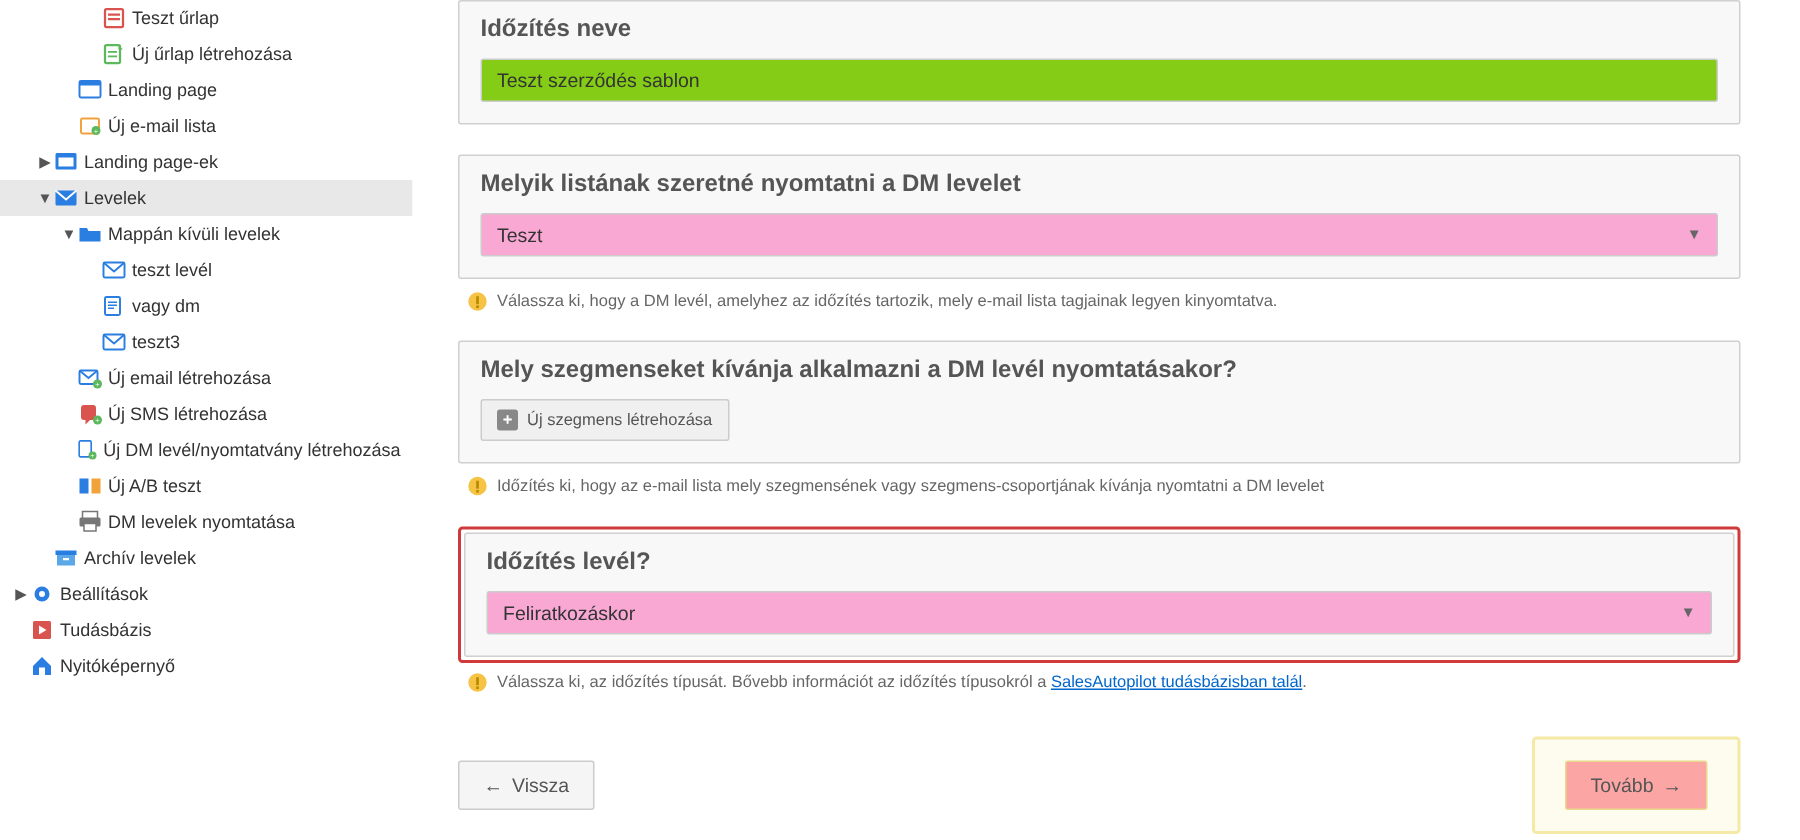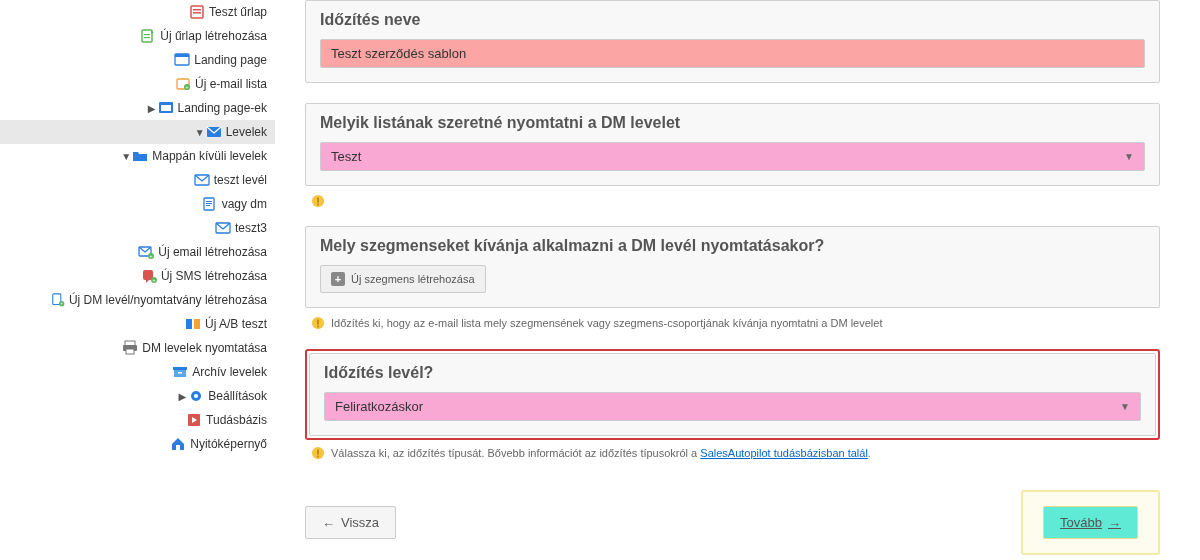--- a/index.html
+++ b/index.html
@@ -1,53 +1,53 @@
 <!DOCTYPE html>
 <html><head>
   <meta charset="utf-8">
   <style>
     * { box-sizing: border-box; margin: 0; padding: 0; }
     body { font-family: Arial, Helvetica, sans-serif; font-size: 12px; color: #333; background: #fff; width: 1200px; height: 560px; overflow: hidden; display: flex; }
 
     .sidebar { width: 275px; background: #fff; padding: 0; overflow-y: auto; }
-    .tree-item { display: flex; align-items: center; padding: 4px 8px; cursor: pointer; white-space: nowrap; justify-content: flex-end; }
+    .tree-item { display: flex; align-items: center; padding: 4px 8px; cursor: pointer; white-space: nowrap; }
     .tree-item.selected { background: #e8e8e8; }
     .tree-caret { width: 12px; font-size: 10px; color: #555; display: inline-block; text-align: center; }
     .tree-caret.empty { visibility: hidden; }
     .tree-icon { width: 16px; height: 16px; margin-right: 4px; display: inline-flex; align-items: center; justify-content: center; }
     .tree-label { color: #333; }
 
     .lvl0 { padding-left: 8px; }
     .lvl1 { padding-left: 24px; }
     .lvl2 { padding-left: 40px; }
     .lvl3 { padding-left: 56px; }
 
     .main { flex: 1; padding: 0 40px 20px 30px; overflow-y: auto; }
     .panel { border: 1px solid #d0d0d0; background: #f8f8f8; border-radius: 2px; margin-bottom: 8px; }
     .panel-header { padding: 10px 14px; font-weight: bold; color: #555; font-size: 16px; }
     .panel-body { padding: 0 14px 14px; }
     .panel.with-body .panel-body { padding-top: 0; }
 
-    .text-input { width: 100%; border: 1px solid #ccc; padding: 6px 10px; font-size: 13px; color: #333; background: #fca5a5; border-radius: 2px; }
+    .text-input { width: 100%; border: 1px solid #ccc; padding: 6px 10px; font-size: 13px; color: #333; background: #84cc16; border-radius: 2px; }
     .select { width: 100%; border: 1px solid #ccc; padding: 6px 10px; font-size: 13px; color: #333; background: #f9a8d4; border-radius: 2px; position: relative; display: flex; align-items: center; justify-content: space-between; }
     .select-caret { font-size: 10px; color: #666; }
 
     .hint { display: flex; align-items: flex-start; gap: 6px; color: #666; font-size: 11px; margin: 6px 0 18px 6px; line-height: 1.4; }
     .hint-icon { width: 14px; height: 14px; flex-shrink: 0; }
     .hint a { color: #0066cc; text-decoration: underline; }
 
     .btn-small { border: 1px solid #ccc; background: #f0f0f0; padding: 6px 10px; font-size: 11px; color: #555; display: inline-flex; align-items: center; gap: 6px; cursor: pointer; border-radius: 2px; }
     .btn-small .plus-icon { width: 14px; height: 14px; background: #888; color: #fff; display: inline-flex; align-items: center; justify-content: center; font-weight: bold; border-radius: 2px; font-size: 11px; line-height: 1; }
 
     .highlighted-panel { border: 2px solid #d13a3a; border-radius: 3px; margin-bottom: 6px; padding: 2px; }
     .highlighted-panel .panel { margin: 0; }
 
     .footer-row { display: flex; justify-content: space-between; align-items: center; margin-top: 28px; }
     .btn-nav { border: 1px solid #ccc; background: #f5f5f5; padding: 8px 16px; font-size: 13px; color: #555; cursor: pointer; display: inline-flex; align-items: center; gap: 6px; border-radius: 2px; }
-    .btn-nav.highlighted { background: #5eead4; border-color: #e8d98c; text-decoration: underline; }
+    .btn-nav.highlighted { background: #fca5a5; border-color: #e8d98c; }
     .highlight-box { border: 2px solid #f5e9a6; background: rgba(252, 246, 214, 0.4); padding: 14px 20px; border-radius: 3px; }
     .ic-lightbulb { fill: #f6c344; }
   </style>
 </head>
 <body>
 
 <div class="sidebar">
 
 <div class="tree-item lvl3">
       <span class="tree-caret empty">▶</span>
@@ -272,20 +272,21 @@
         <span class="select-caret">▼</span>
       </div>
     </div>
   </div>
   <div class="hint">
     <svg class="hint-icon" viewBox="0 0 16 16">
         <circle cx="8" cy="8" r="7" class="ic-lightbulb"></circle>
         <rect x="7" y="4" width="2" height="6" fill="#b58a00"></rect>
         <rect x="7" y="11" width="2" height="2" fill="#b58a00"></rect>
       </svg>
+    <span>Válassza ki, hogy a DM levél, amelyhez az időzítés tartozik, mely e-mail lista tagjainak legyen kinyomtatva.</span>
   </div>
 
   <div class="panel with-body">
     <div class="panel-header">Mely szegmenseket kívánja alkalmazni a DM levél nyomtatásakor?</div>
     <div class="panel-body">
       <button class="btn-small">
         <span class="plus-icon">+</span>
         <span>Új szegmens létrehozása</span>
       </button>
     </div>

